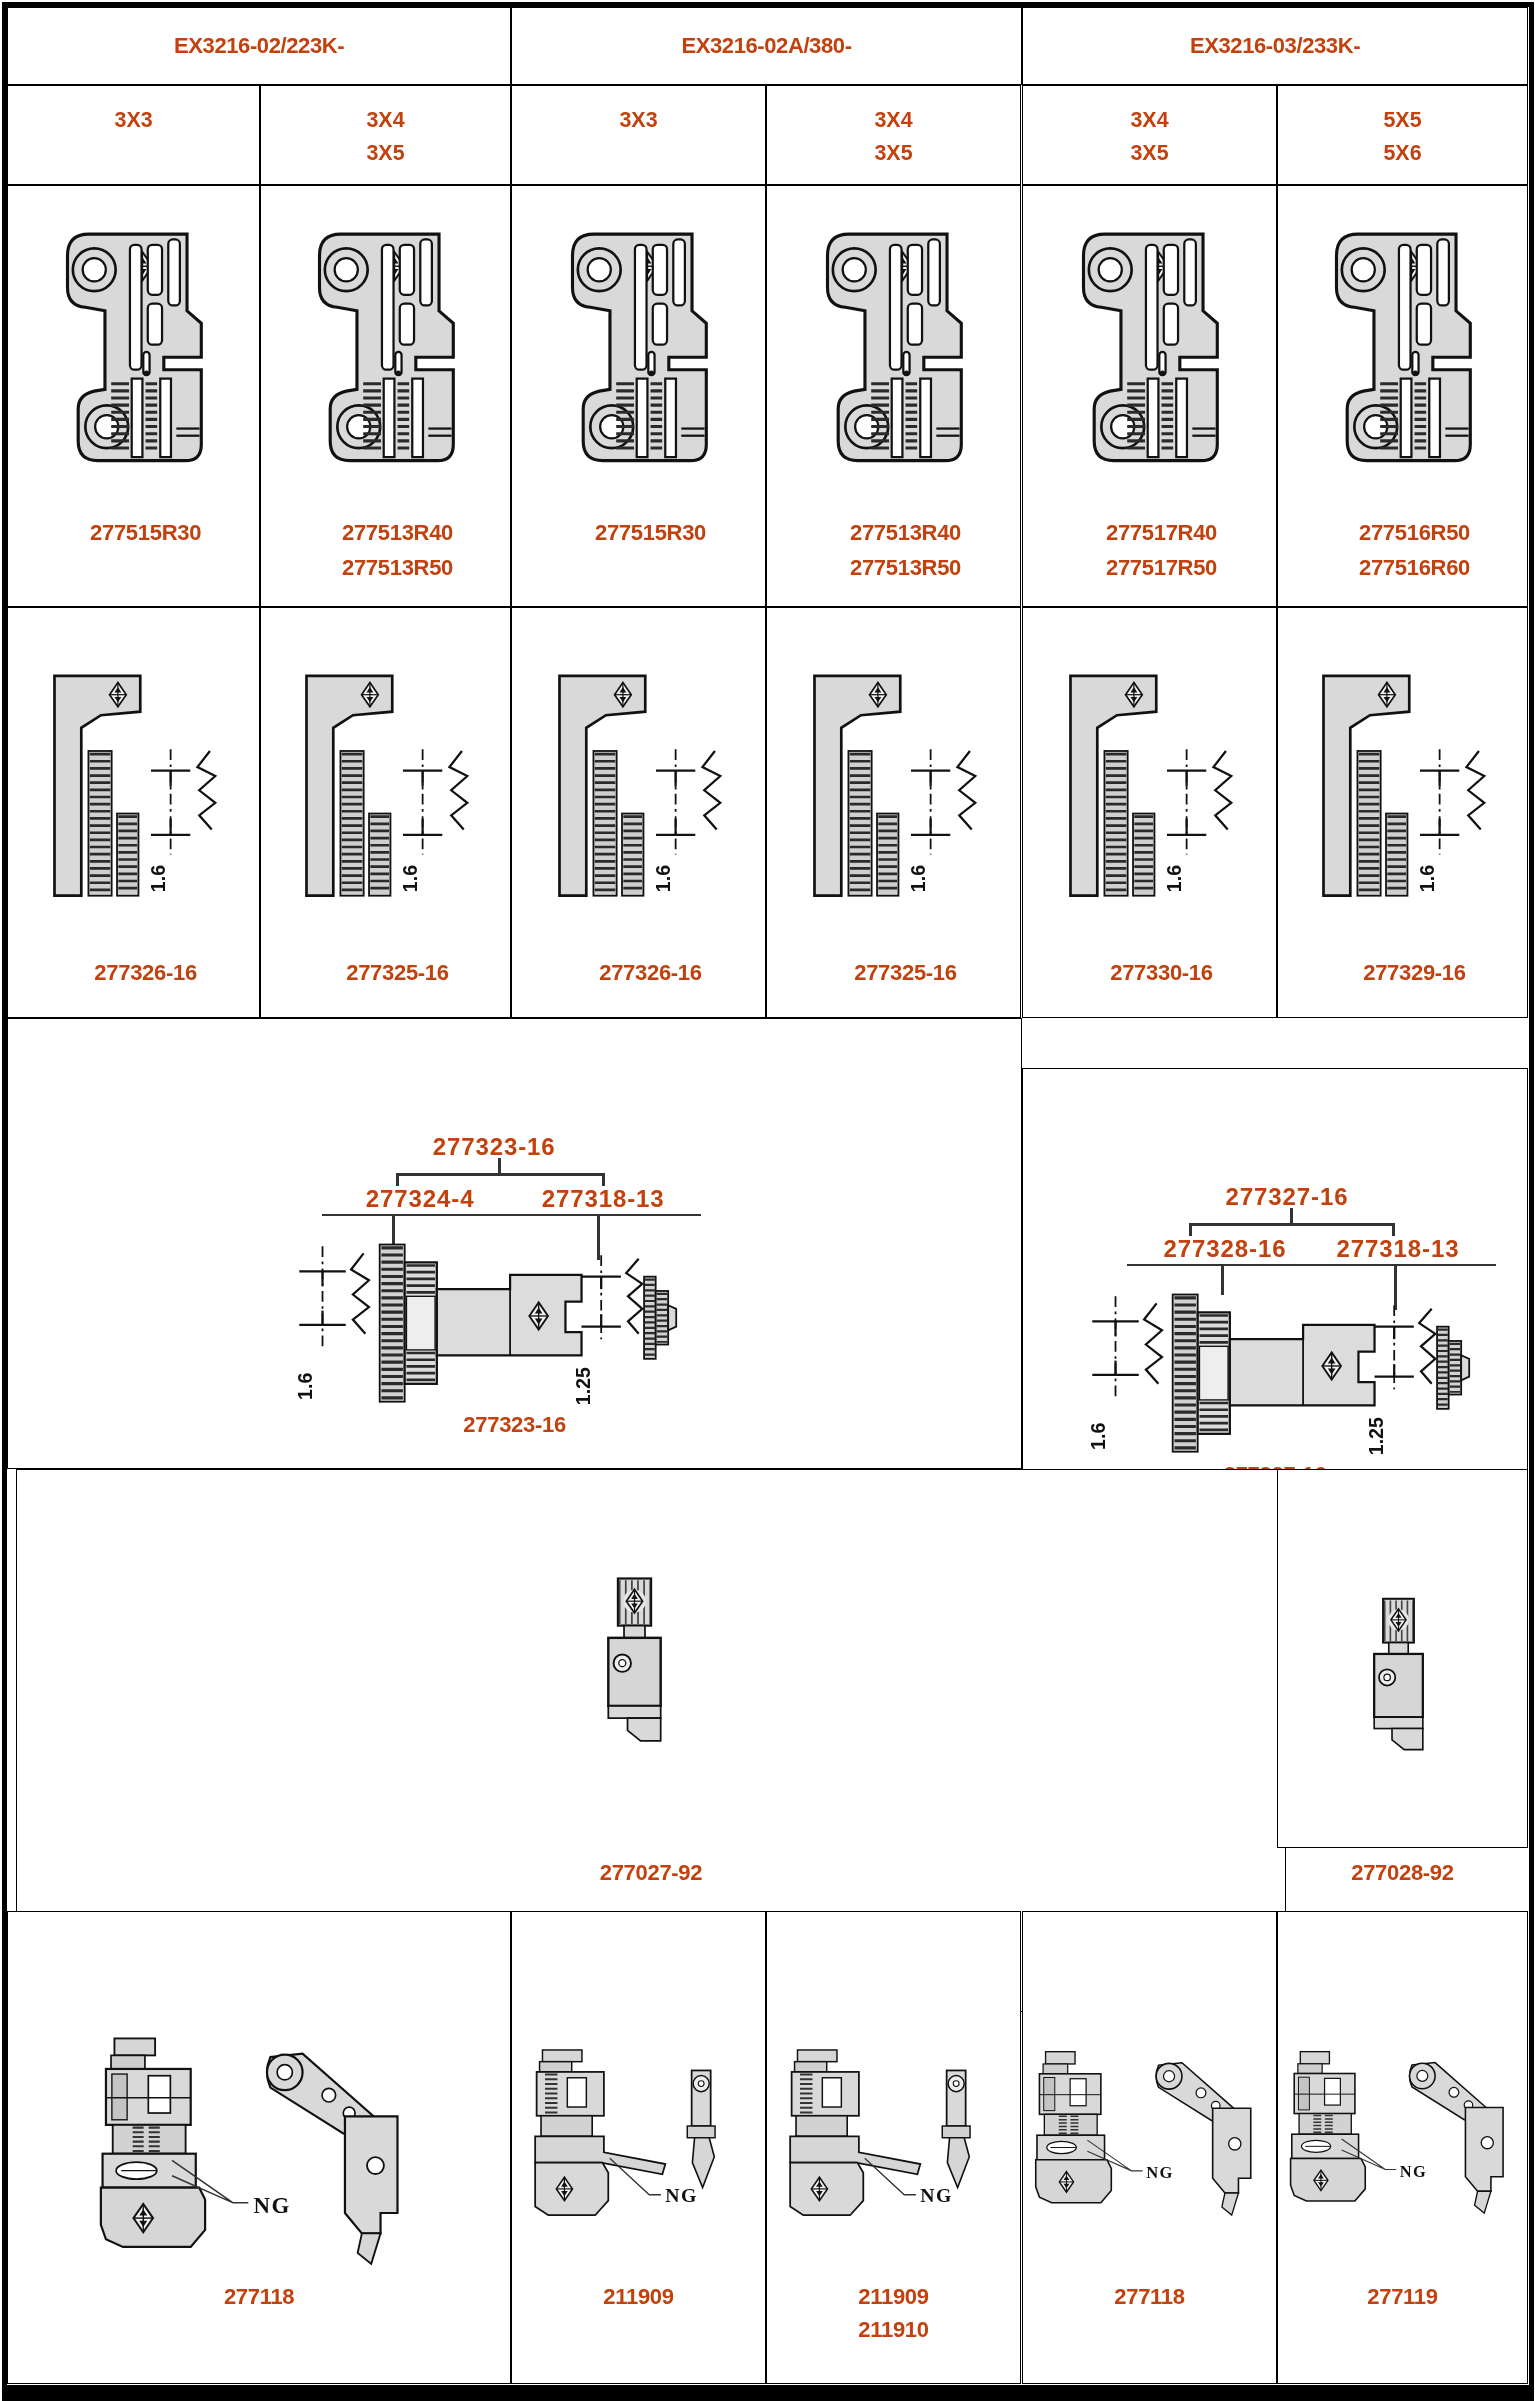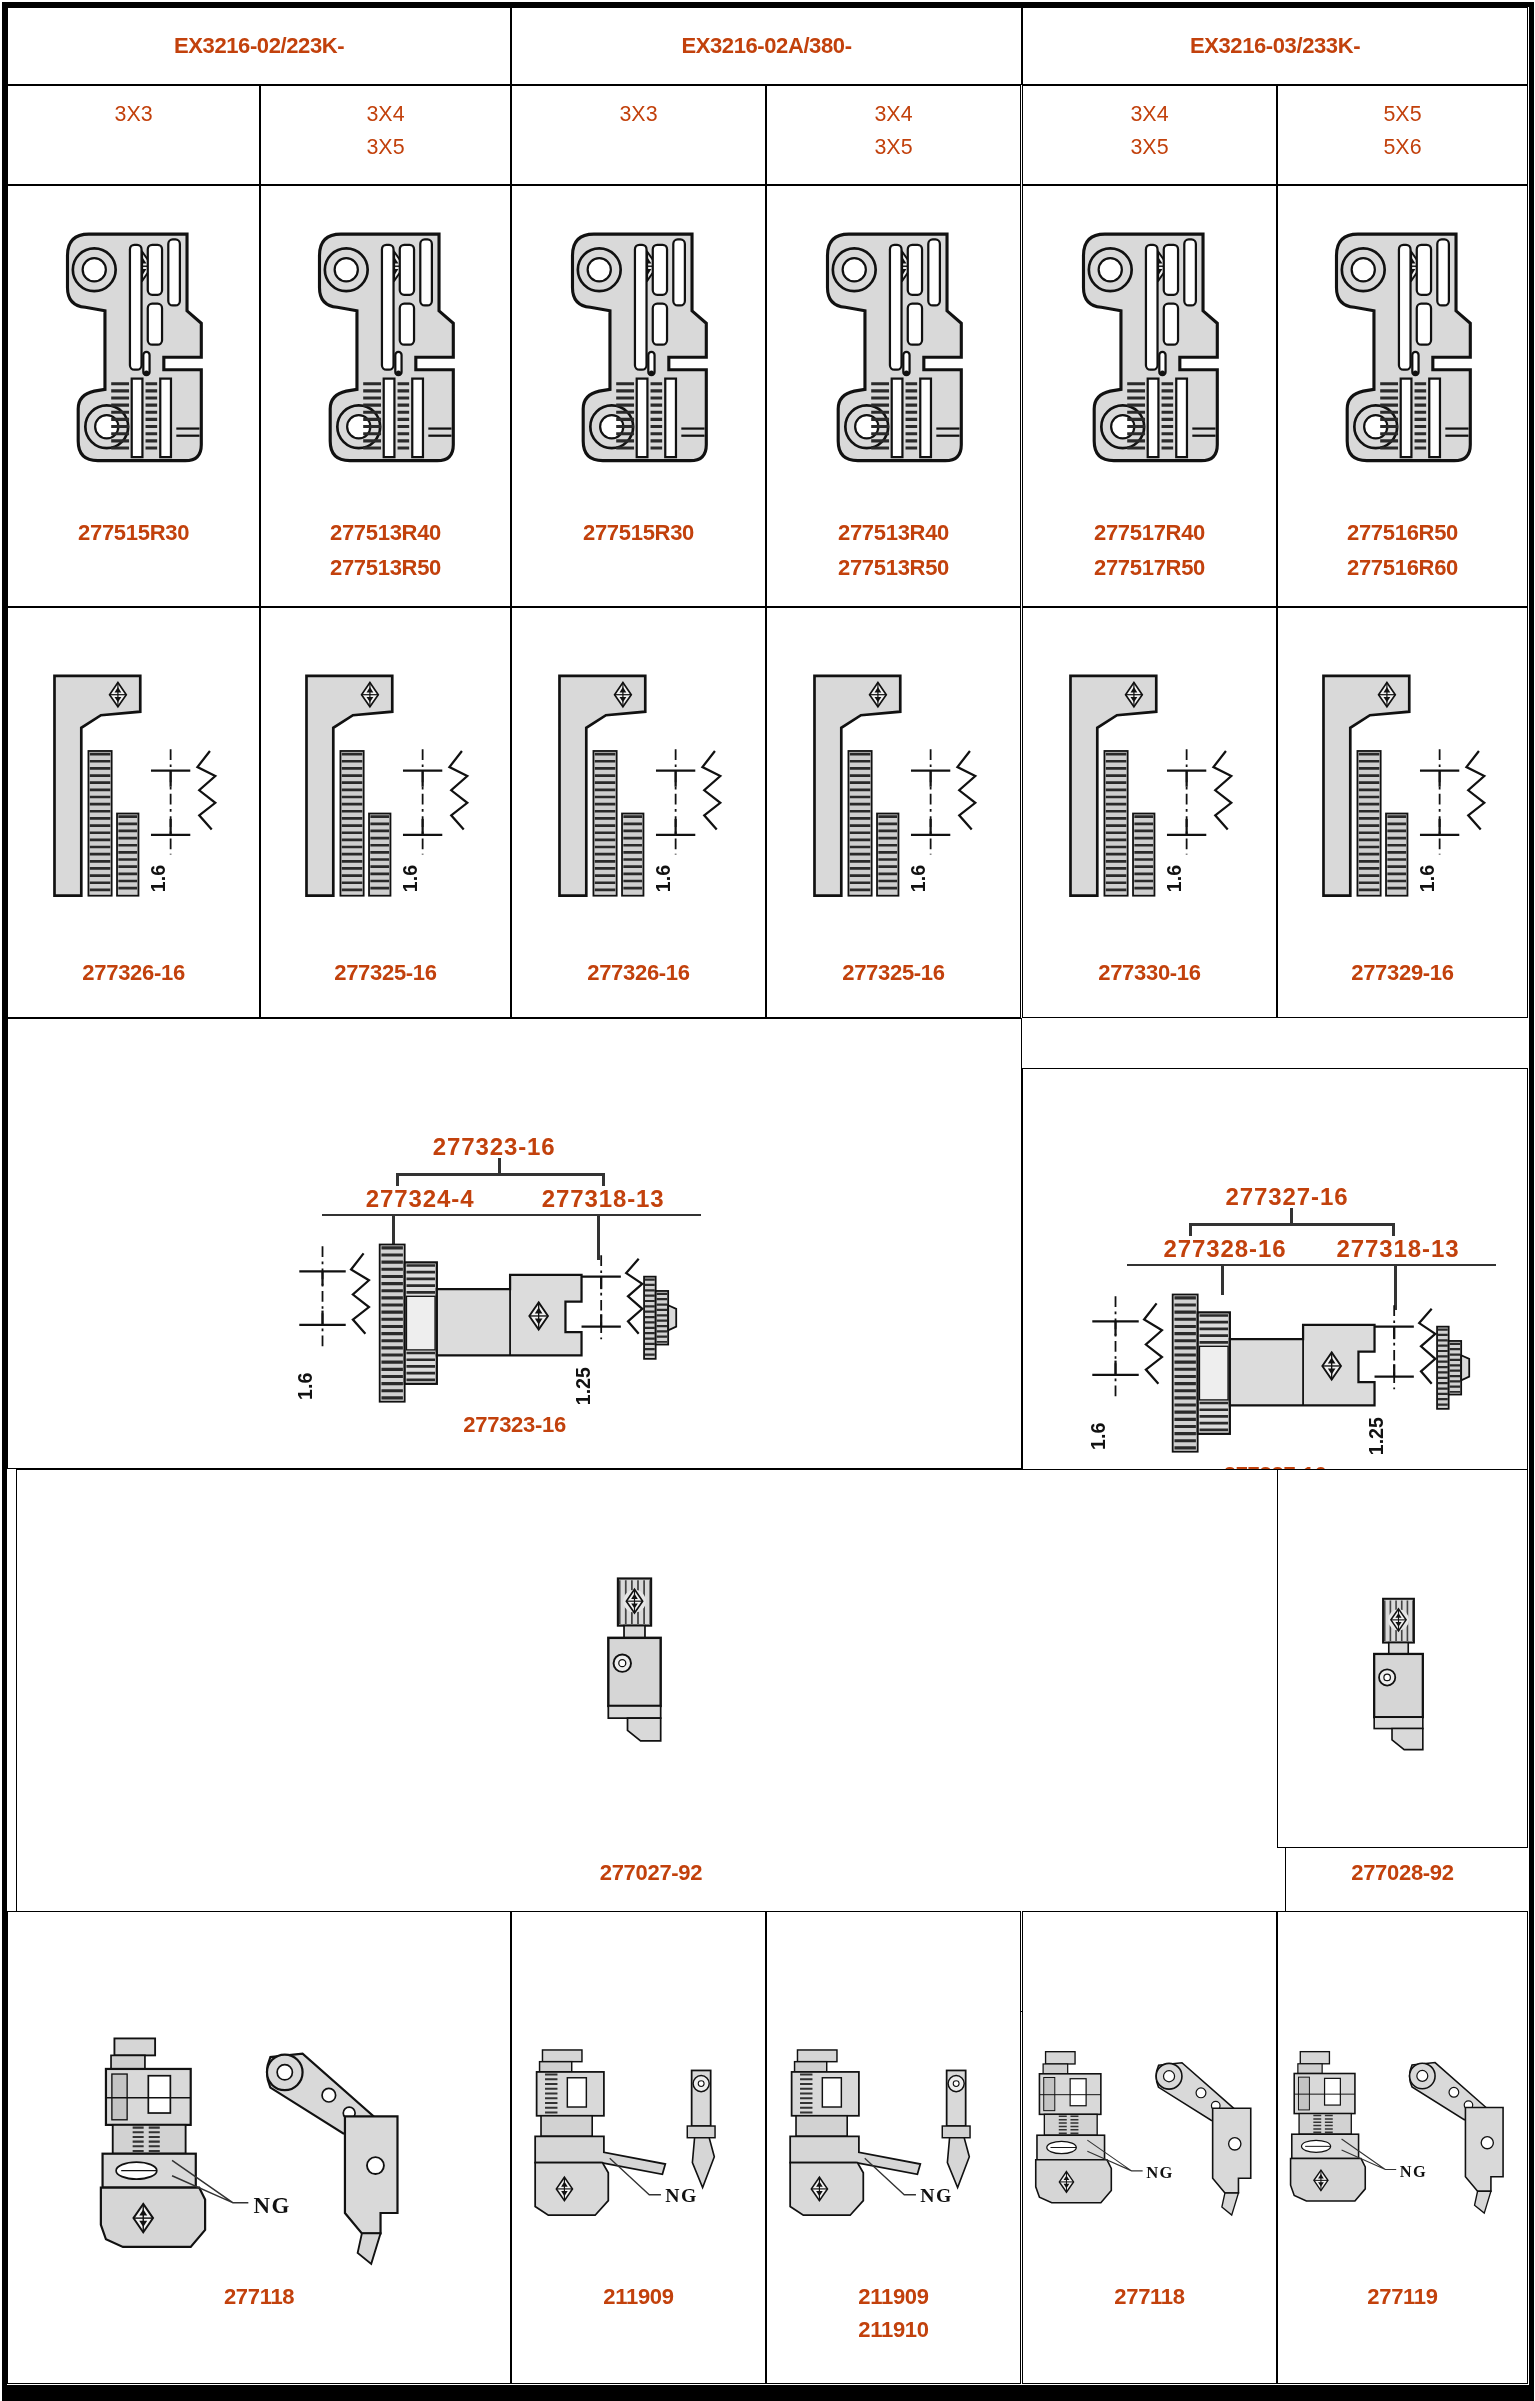--- a/index.html
+++ b/index.html
@@ -3,22 +3,22 @@
 <meta charset="utf-8">
 <style>
   html,body{margin:0;padding:0;background:#fff;}
   .canvas{position:relative;width:1535px;height:2401px;background:#fff;
           font-family:"Liberation Sans",sans-serif;color:#c2410c;overflow:hidden;}
   .frame{position:absolute;left:1.8px;top:1.8px;width:1532px;height:2400px;box-sizing:border-box;
          border:5.4px solid #000;border-bottom-width:17px;z-index:6;pointer-events:none;}
   .cell{position:absolute;border:1.8px solid #000;box-sizing:border-box;background:#fff;}
   .hdr{display:flex;align-items:center;justify-content:center;
        font-size:22px;font-weight:bold;letter-spacing:-0.4px;}
-  .size{padding-top:12px;text-align:center;font-size:21.4px;font-weight:normal;line-height:33px;}
-  .pn{position:absolute;left:0;width:100%;text-align:center;font-size:22px;
+  .size{padding-top:18px;text-align:center;font-size:21.4px;font-weight:bold;line-height:33px;}
+  .pn{position:absolute;left:12px;width:100%;text-align:center;font-size:22px;
       font-weight:600;line-height:35px;letter-spacing:-0.3px;}
   .cap{position:absolute;left:0;width:100%;text-align:center;font-size:22px;
        font-weight:600;line-height:33px;letter-spacing:-0.3px;}
   .csvg{position:absolute;}
   .ctr{left:50%;}
   .albl{position:absolute;text-align:center;font-size:24px;font-weight:600;letter-spacing:0.9px;}
   .ul{border-bottom:2.7px solid #333;padding-bottom:0.9px;}
   .bar{position:absolute;background:#333;}
   .hidden-defs{position:absolute;width:0;height:0;overflow:hidden;}
 </style>

